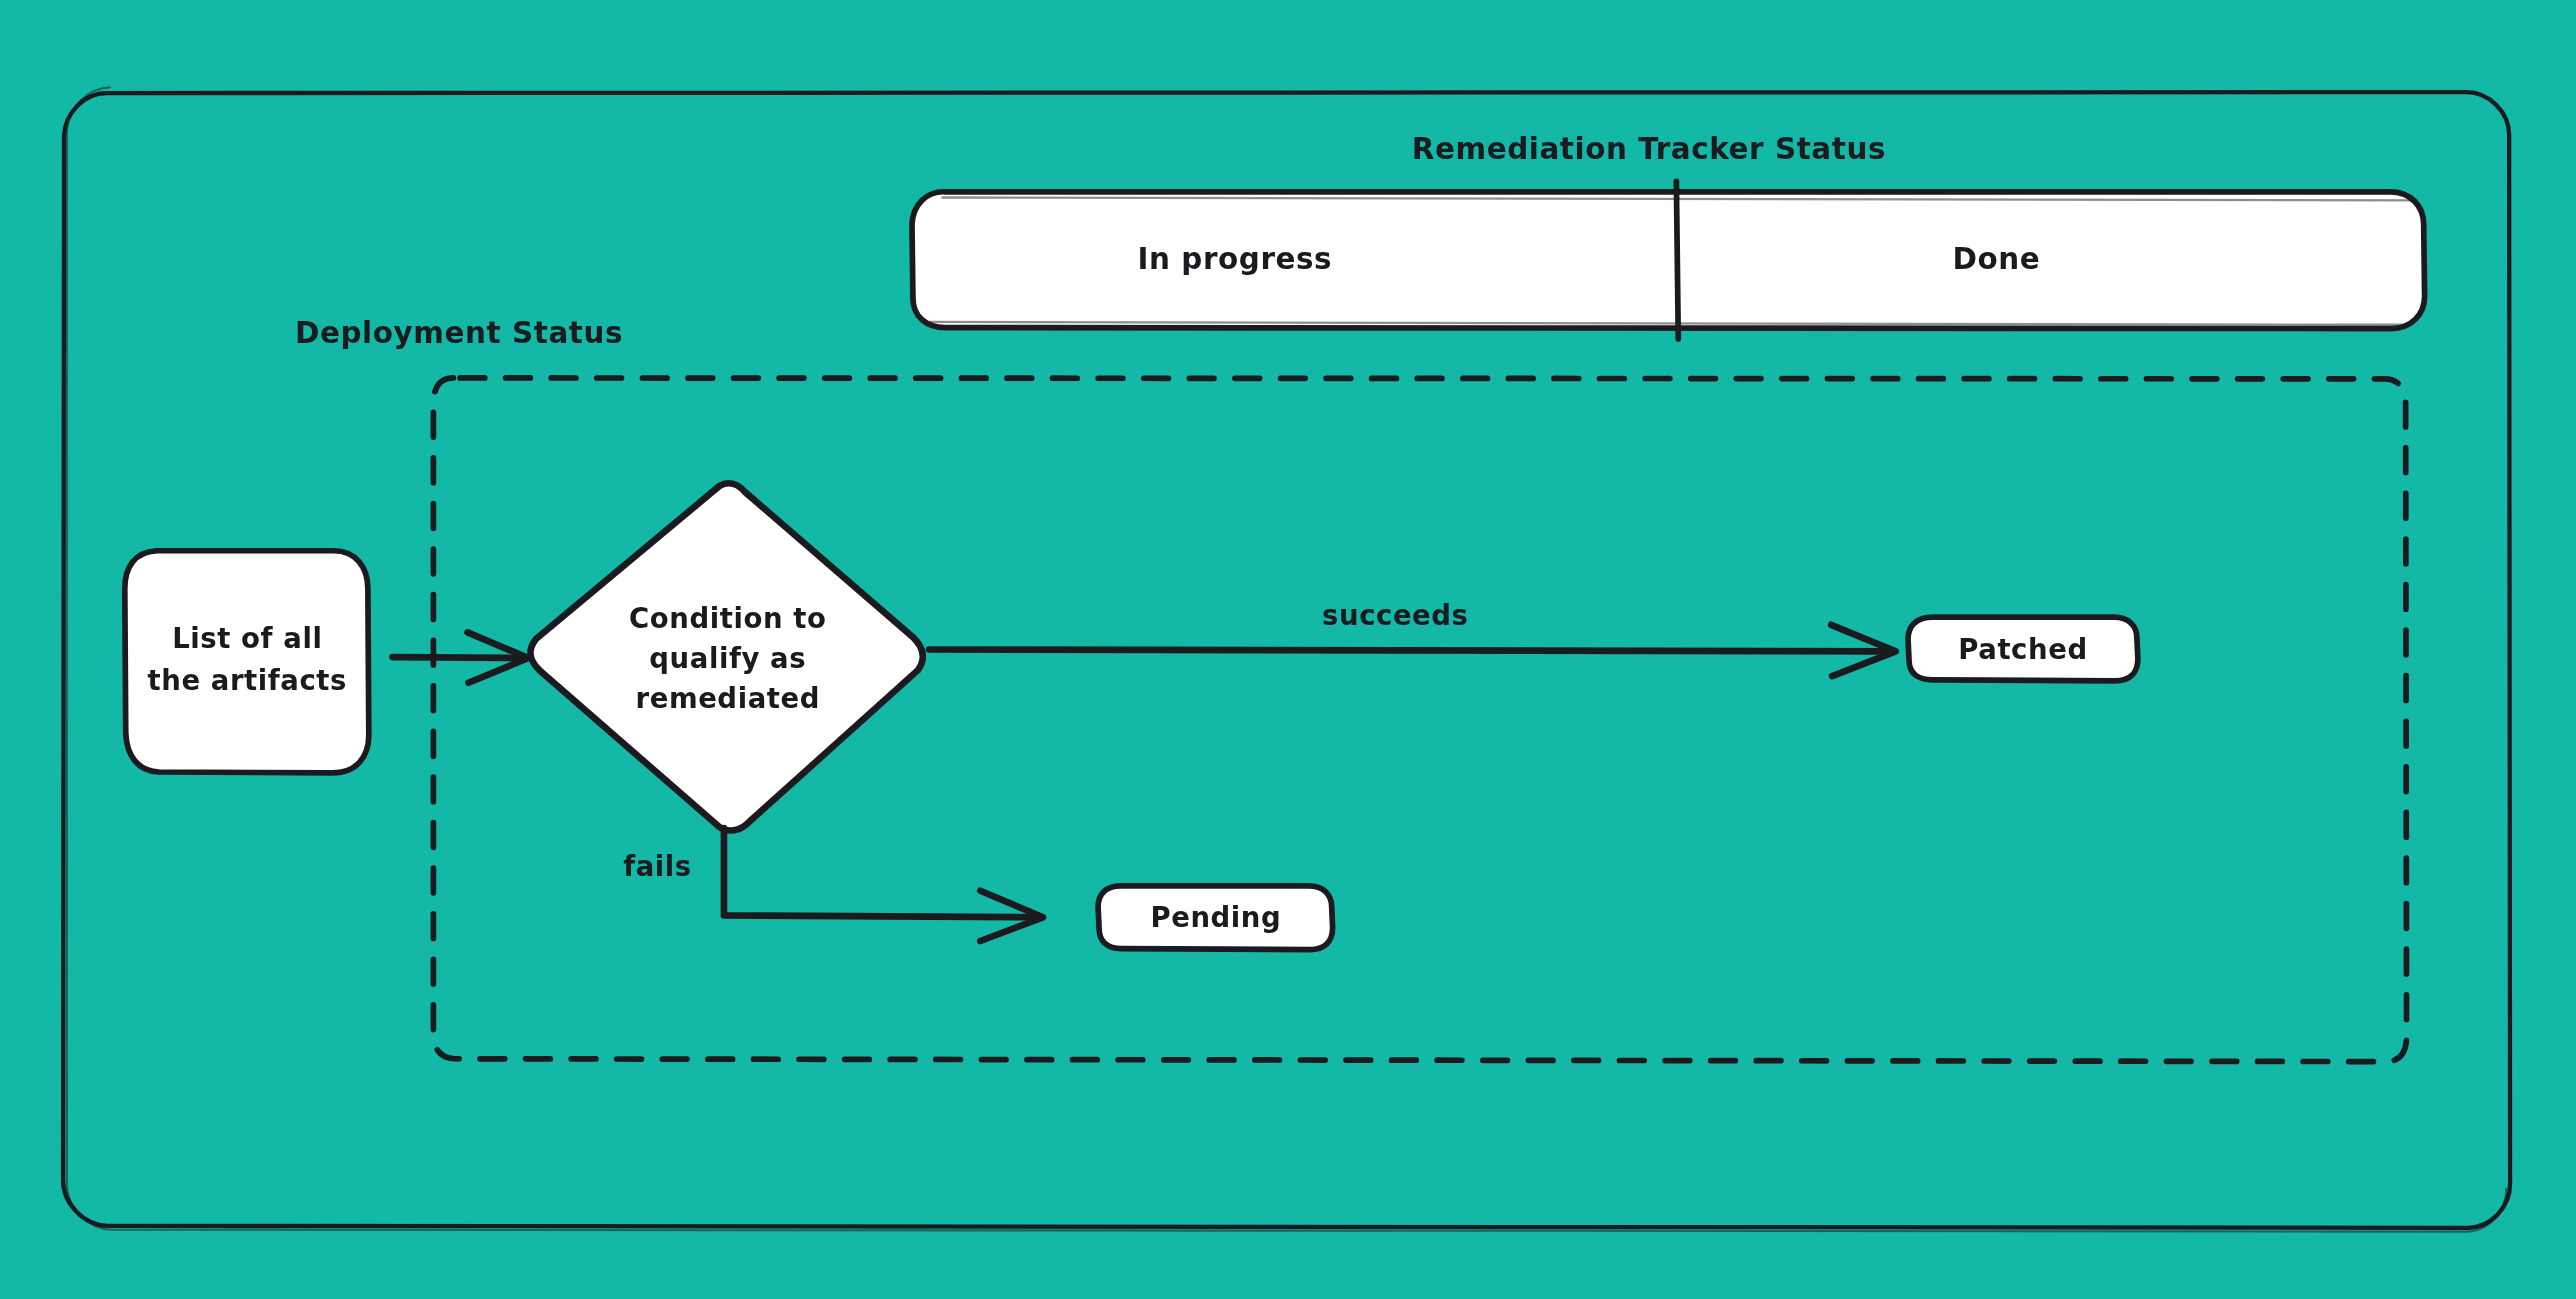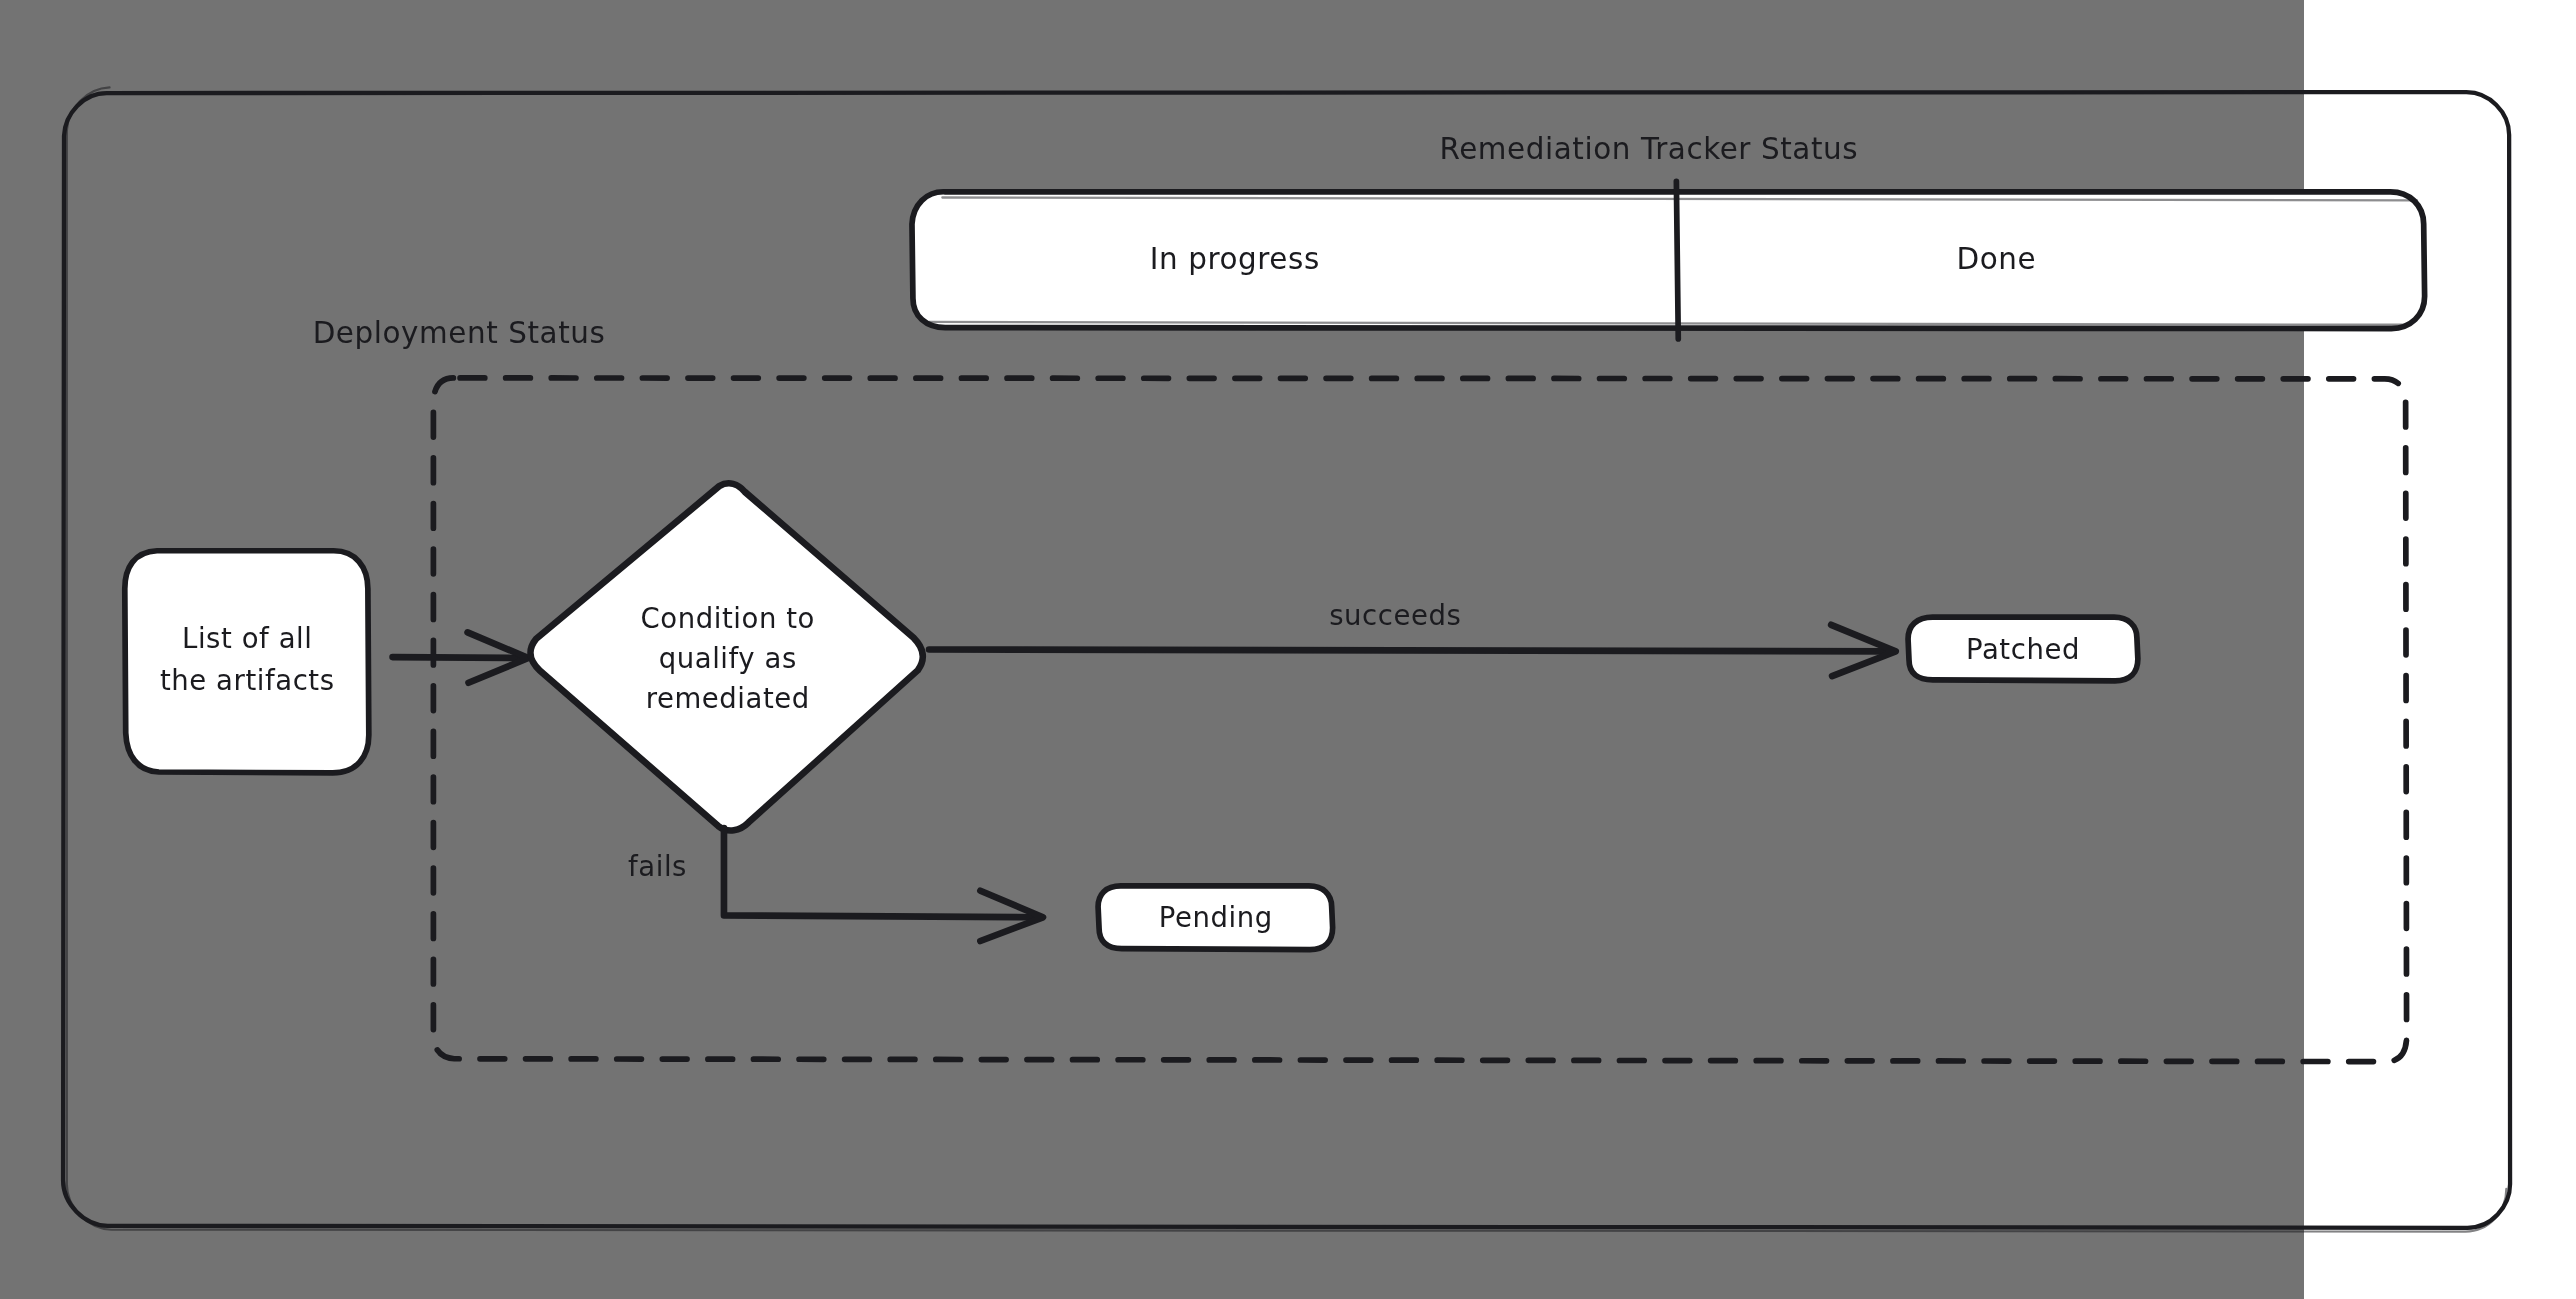--- a/index.html
+++ b/index.html
@@ -8,23 +8,24 @@
     background: #ffffff;
   }
   body {
     width: 2576px;
     height: 1299px;
     overflow: hidden;
     font-family: "DejaVu Sans", sans-serif;
   }
   #stage {
     position: relative;
-    width: 2304px;
+    width: 2576px;
     height: 1299px;
-    background: #737373;
+    background: #14b8a6;
+    font-weight: bold;
   }
   svg#diagram {
     position: absolute;
     left: 0;
     top: 0;
     width: 2576px;
     height: 1299px;
     display: block;
   }
   .hand-text {

